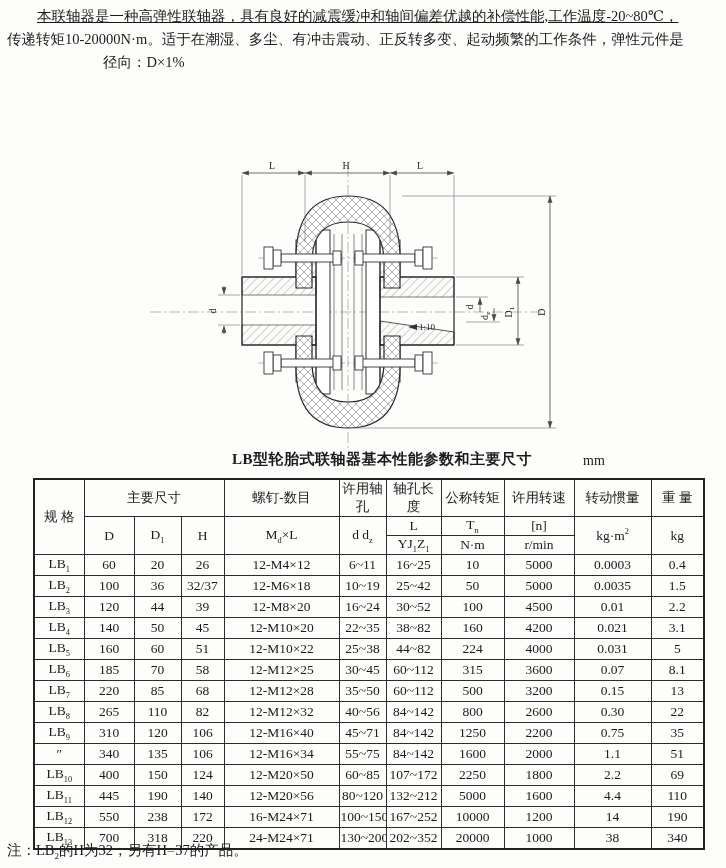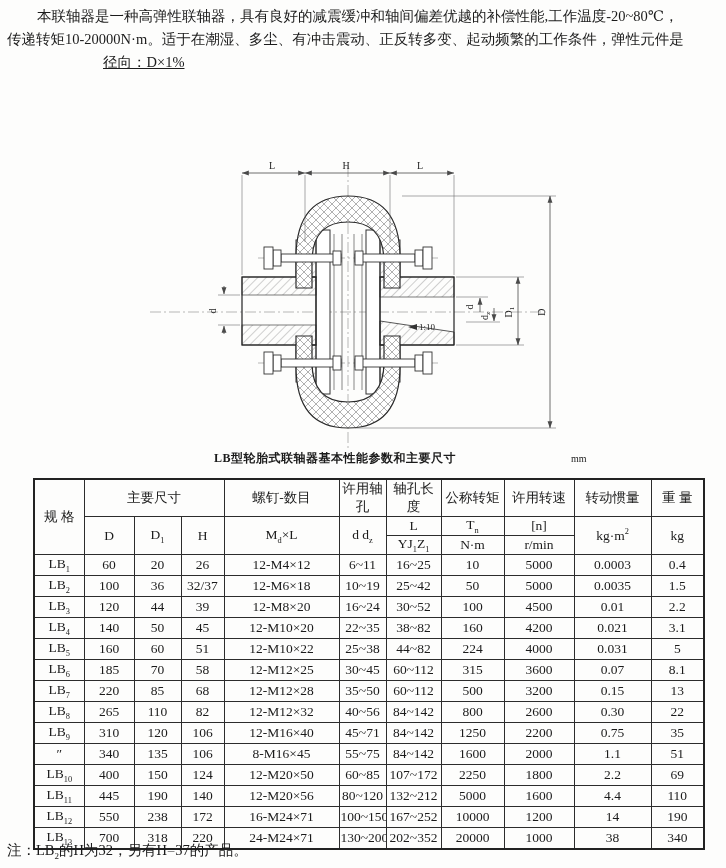--- a/index.html
+++ b/index.html
@@ -1,29 +1,29 @@
 <!DOCTYPE html>
 <html><head>
 <meta charset="utf-8">
 <style>
   html,body{margin:0;padding:0;background:#fff;}
   .page{position:relative;width:726px;height:868px;background:#fdfdfc;overflow:hidden;
         font-family:"Liberation Serif","DejaVu Serif",serif;color:#1b1b1b;}
   
   .intro{position:absolute;left:7px;top:5px;width:714px;font-size:14.5px;line-height:23px;}
   .intro .ln{white-space:nowrap;}
-  .ind1{padding-left:30px;}
-  .ind2{padding-left:96px;text-decoration:underline;}
+  .ind1{padding-left:30px;text-decoration:underline;}
+  .ind2{padding-left:96px;}
   sub{font-size:0.62em;}
   sup{font-size:0.62em;}
   
   .dwg{position:absolute;left:110px;top:160px;width:560px;height:292px;}
   
-  .tbl-title{position:absolute;left:214px;top:450px;font-size:12px;font-weight:bold;letter-spacing:.5px;}
-  .tbl-unit{position:absolute;left:571px;top:453px;font-size:10px;}
+  .tbl-title{position:absolute;left:232px;top:450px;font-size:15px;font-weight:bold;letter-spacing:.5px;}
+  .tbl-unit{position:absolute;left:583px;top:453px;font-size:14px;}
   
   table.spec{position:absolute;left:33px;top:478px;width:670px;border-collapse:collapse;
              table-layout:fixed;text-align:center;font-size:13.5px;border:2px solid #222;}
   table.spec td{border:1px solid #2c2c2c;padding:0 1px;height:20px;overflow:hidden;vertical-align:middle;}
   tr.h1 td{height:29px;}
   tr.h2 td,tr.h3 td{height:18px;}
   
   .footnote{position:absolute;left:7px;top:841px;font-size:14.5px;text-align:center;}
 </style>
 </head>
@@ -321,21 +321,21 @@
           <td>1250</td>
           <td>2200</td>
           <td>0.75</td>
           <td>35</td>
         </tr>
         <tr>
           <td>″</td>
           <td>340</td>
           <td>135</td>
           <td>106</td>
-          <td>8-M16×45</td>
+          <td>12-M16×34</td>
           <td>55~75</td>
           <td>84~142</td>
           <td>1600</td>
           <td>2000</td>
           <td>1.1</td>
           <td>51</td>
         </tr>
         <tr>
           <td>LB<sub>10</sub></td>
           <td>400</td>

